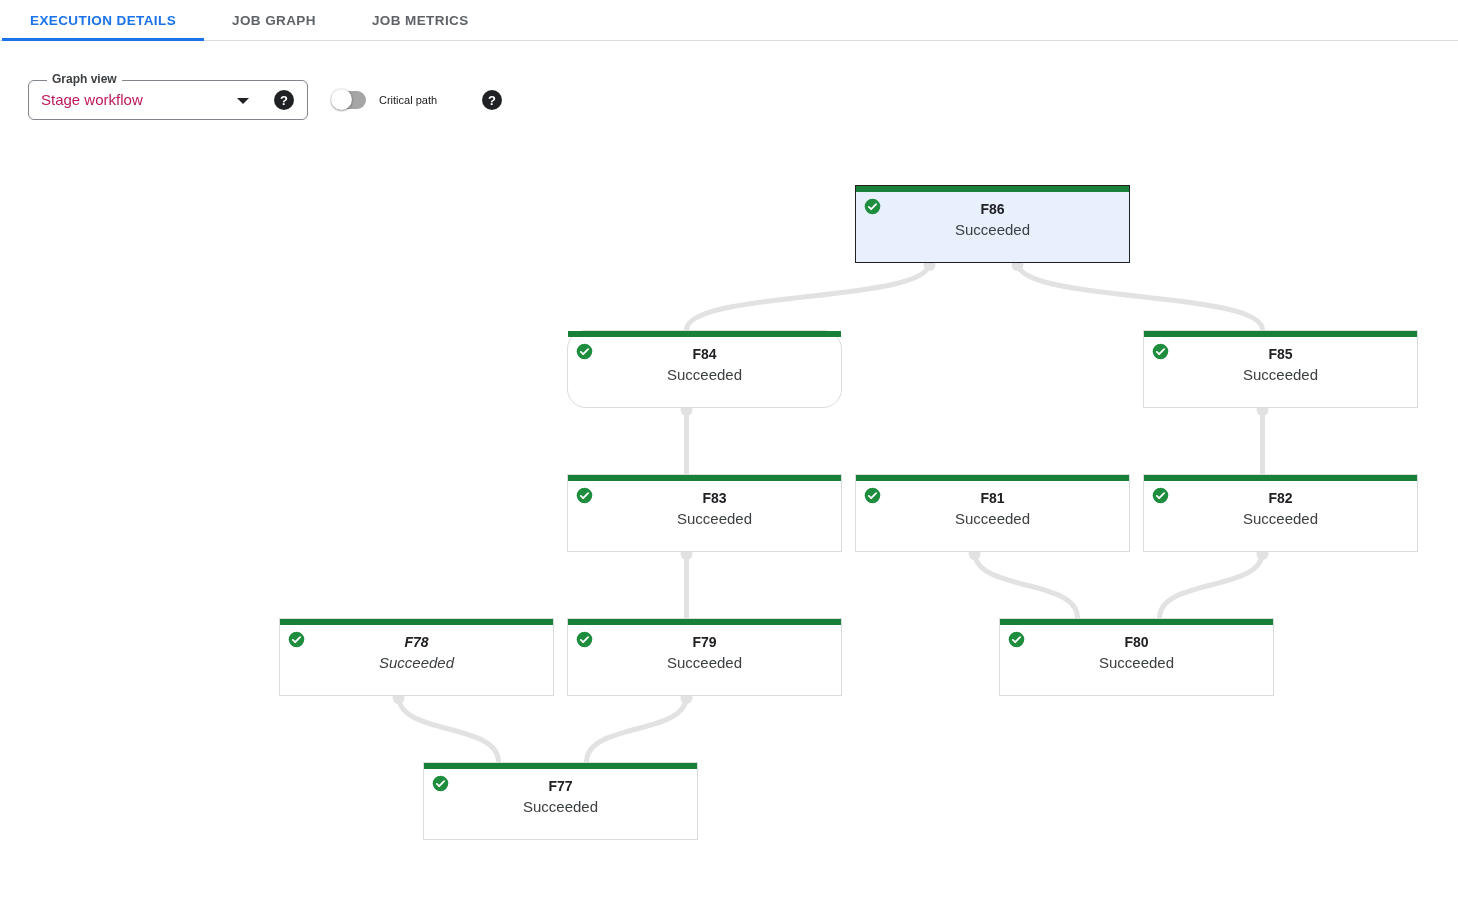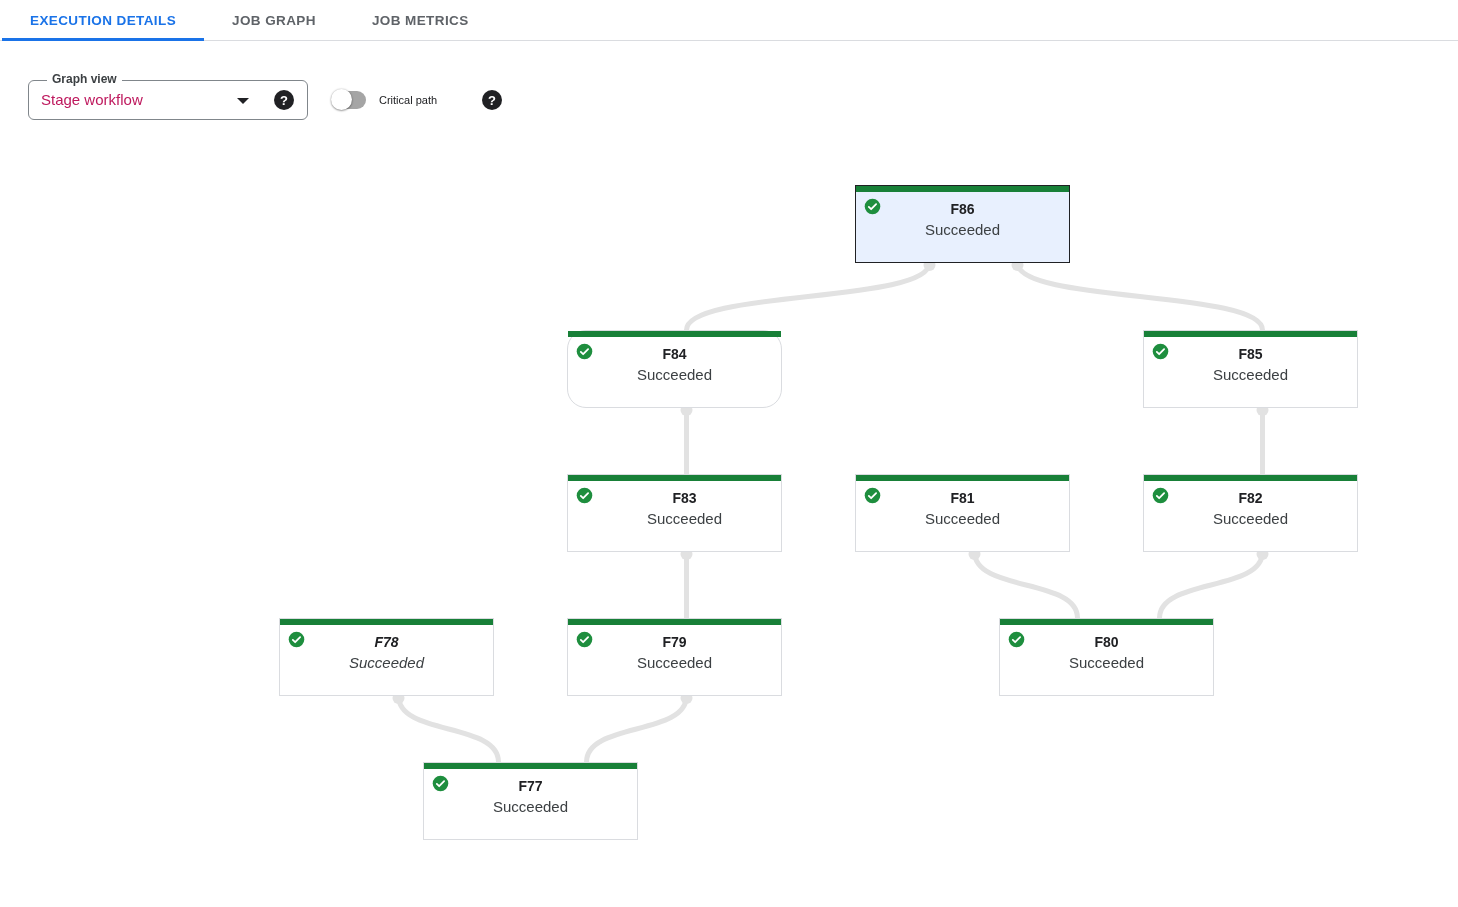--- a/index.html
+++ b/index.html
@@ -54,21 +54,21 @@
   .switch .thumb{
     position:absolute;left:-1px;top:-2px;width:21px;height:21px;border-radius:50%;
     background:#fff;box-shadow:0 1px 2px rgba(0,0,0,.35),0 0 2px rgba(0,0,0,.25);
   }
   .toggle-label{margin-left:13px;font-size:11px;color:#202124;}
   .toggle-row .help{margin-left:45px;}
   
   #graph{position:absolute;inset:0;z-index:1;}
   #edges-svg{position:absolute;left:0;top:0;}
   .node{
-    position:absolute;width:215px;height:78px;box-sizing:border-box;cursor:pointer;
+    position:absolute;width:275px;height:78px;box-sizing:border-box;cursor:pointer;
     background:#fff;border:1px solid #dadce0;
   }
   .node.selected{background:#e8f0fe;border:1.5px solid #202124;}
   .node .bar{position:absolute;top:0;left:0;right:0;height:6px;background:#188038;}
   .node .check{position:absolute;left:8px;top:12px;width:17px;height:17px;}
   .node .title{margin-top:15px;text-align:center;font-size:14px;font-weight:700;color:#202124;}
   .node .status{margin-top:4px;text-align:center;font-size:15px;color:#3c4043;}
 </style>
 </head>
 <body>

